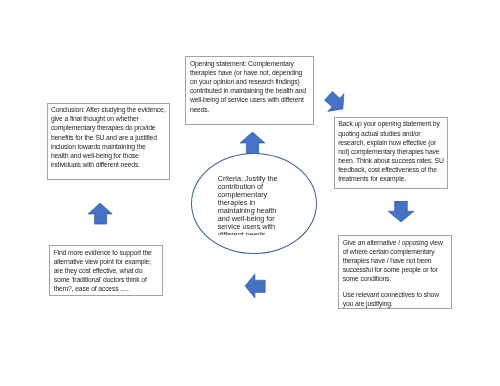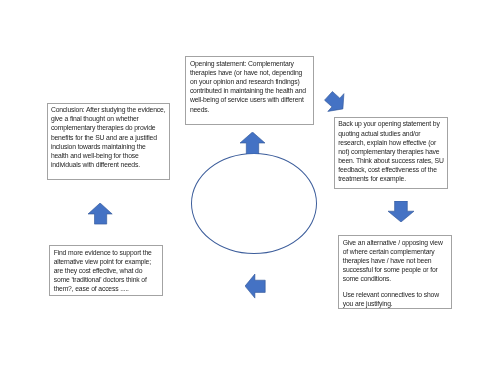--- a/index.html
+++ b/index.html
@@ -78,20 +78,30 @@
     <div class="inner" style="left:3.6px;top:1.9px;font-size:6.8px;letter-spacing:-0.17px;word-spacing:0.1px;line-height:9.15px;">
         <span class="tline">Find more evidence to support the</span>
         <span class="tline">alternative view point for example;</span>
         <span class="tline">are they cost effective, what do</span>
         <span class="tline">some 'traditional' doctors think of</span>
         <span class="tline">them?, ease of access .....</span>
       </div>
   </div>
 
   <div class="ellipse" style="left:191px;top:152.8px;width:125.7px;height:100.8px;"></div>
+  <div class="ell-text" style="left:217.7px;top:175.0px;width:68px;height:60.1px;font-size:7.3px;letter-spacing:-0.03px;line-height:8.0px;">
+      <span class="tline">Criteria: Justify the</span>
+      <span class="tline">contribution of</span>
+      <span class="tline">complementary</span>
+      <span class="tline">therapies in</span>
+      <span class="tline">maintaining health</span>
+      <span class="tline">and well-being for</span>
+      <span class="tline">service users with</span>
+      <span class="tline">different needs.</span>
+    </div>
 
   <svg class="arrow" style="left:239.5px;top:131.5px;" width="25" height="22" viewBox="0 0 25 22">
     <polygon stroke-width="0.6" points="12.5,0 25,11 18.7,11 18.7,22 6.3,22 6.3,11 0,11" fill="#4472C4" stroke="#2F5496"></polygon>
   </svg>
 
   <svg class="arrow" style="left:322.5px;top:89.5px;" width="23" height="23" viewBox="322.5 89.5 23 23">
     <polygon stroke-width="0.6" points="342.40,108.40 343.42,93.13 339.29,97.68 331.88,90.97 324.02,99.64 331.43,106.35 327.30,110.91" fill="#4472C4" stroke="#2F5496"></polygon>
   </svg>
 
   <svg class="arrow" style="left:388.4px;top:200.8px;" width="26" height="21" viewBox="0 0 26 21">

